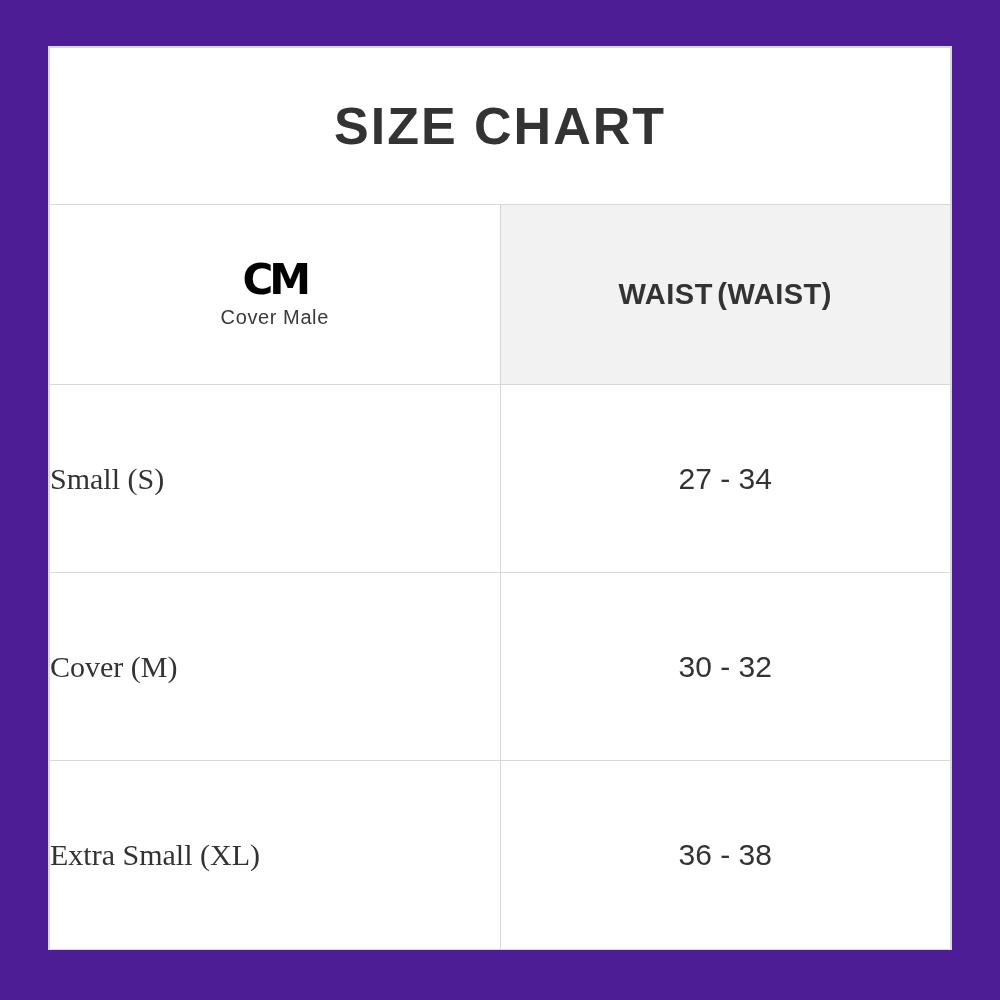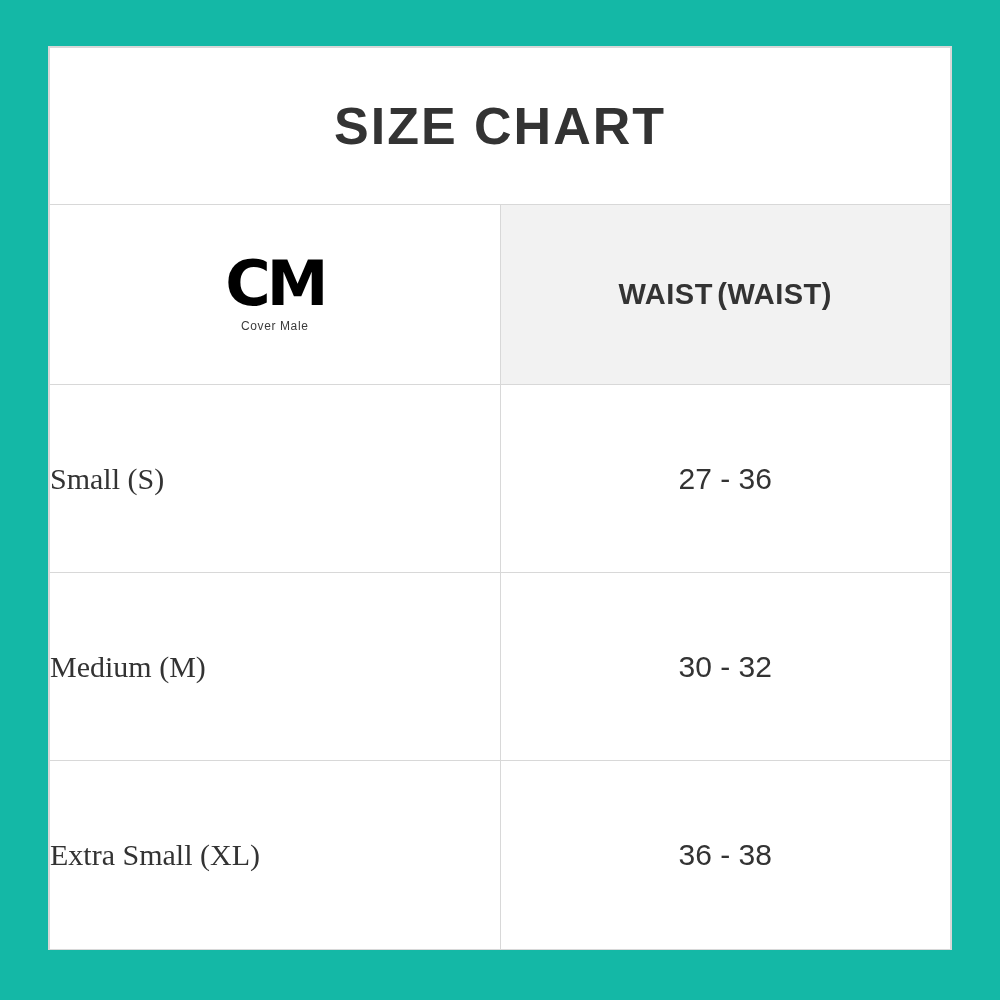--- a/index.html
+++ b/index.html
@@ -8,21 +8,21 @@
     width: 1000px;
     height: 1000px;
     background: #ffffff;
     font-family: "Liberation Sans", sans-serif;
   }
 
   .page {
     position: relative;
     width: 1000px;
     height: 1000px;
-    background: #14b8a6;
+    background: #4c1d95;
     box-sizing: border-box;
   }
 
   .chart-wrap {
     position: absolute;
     left: 48px;
     top: 46px;
     width: 904px;
     height: 904px;
     border: 1px solid #d8d8d8;
@@ -84,30 +84,30 @@
     margin-top: 48px;
   }
 
   
   .logo-block {
     display: inline-block;
     text-align: center;
     line-height: 1;
   }
   .logo-mark {
-    font-size: 62px;
+    font-size: 42px;
     font-weight: bold;
     color: #000000;
     letter-spacing: -4px;
     font-family: "DejaVu Sans", sans-serif;
     line-height: 0.92;
   }
   .logo-sub {
     margin-top: 8px;
-    font-size: 12px;
+    font-size: 20px;
     color: #3a3a3a;
     letter-spacing: 0.6px;
     font-family: "Liberation Sans", sans-serif;
   }
 
   
   .size-cell {
     height: 156px;
     vertical-align: middle;
     padding-left: 34px;
@@ -149,24 +149,24 @@
             </div>
           </td>
           <td class="header-cell">
             <span class="header-text">WAIST</span>
             <span class="header-text unit">(WAIST)</span>
           </td>
         </tr>
 
         <tr>
           <td class="size-cell">Small (S)</td>
-          <td class="value-cell">27 - 36</td>
+          <td class="value-cell">27 - 34</td>
         </tr>
         <tr>
-          <td class="size-cell">Medium (M)</td>
+          <td class="size-cell">Cover (M)</td>
           <td class="value-cell">30 - 32</td>
         </tr>
         <tr class="last-row">
           <td class="size-cell">Extra Small (XL)</td>
           <td class="value-cell">36 - 38</td>
         </tr>
       </tbody>
     </table>
   </div>
 </div>

